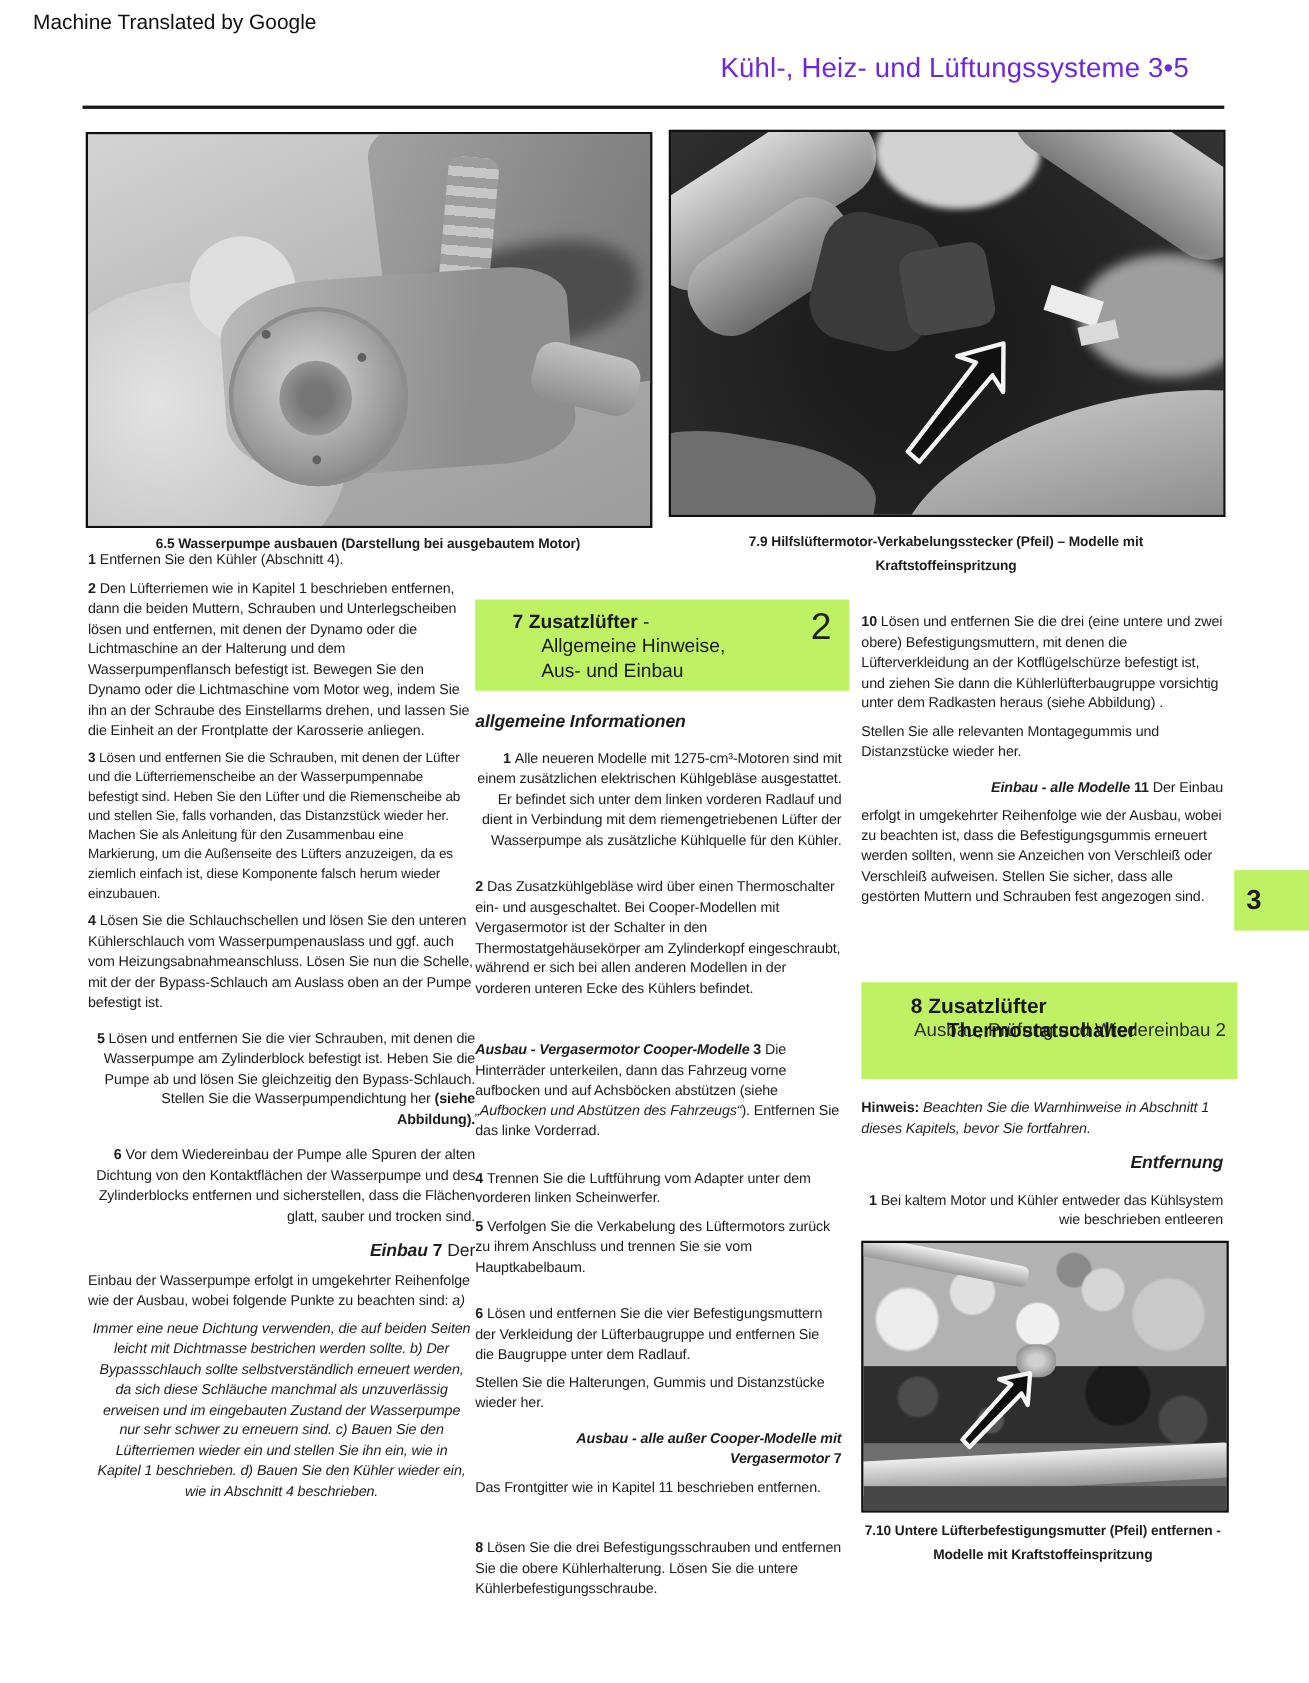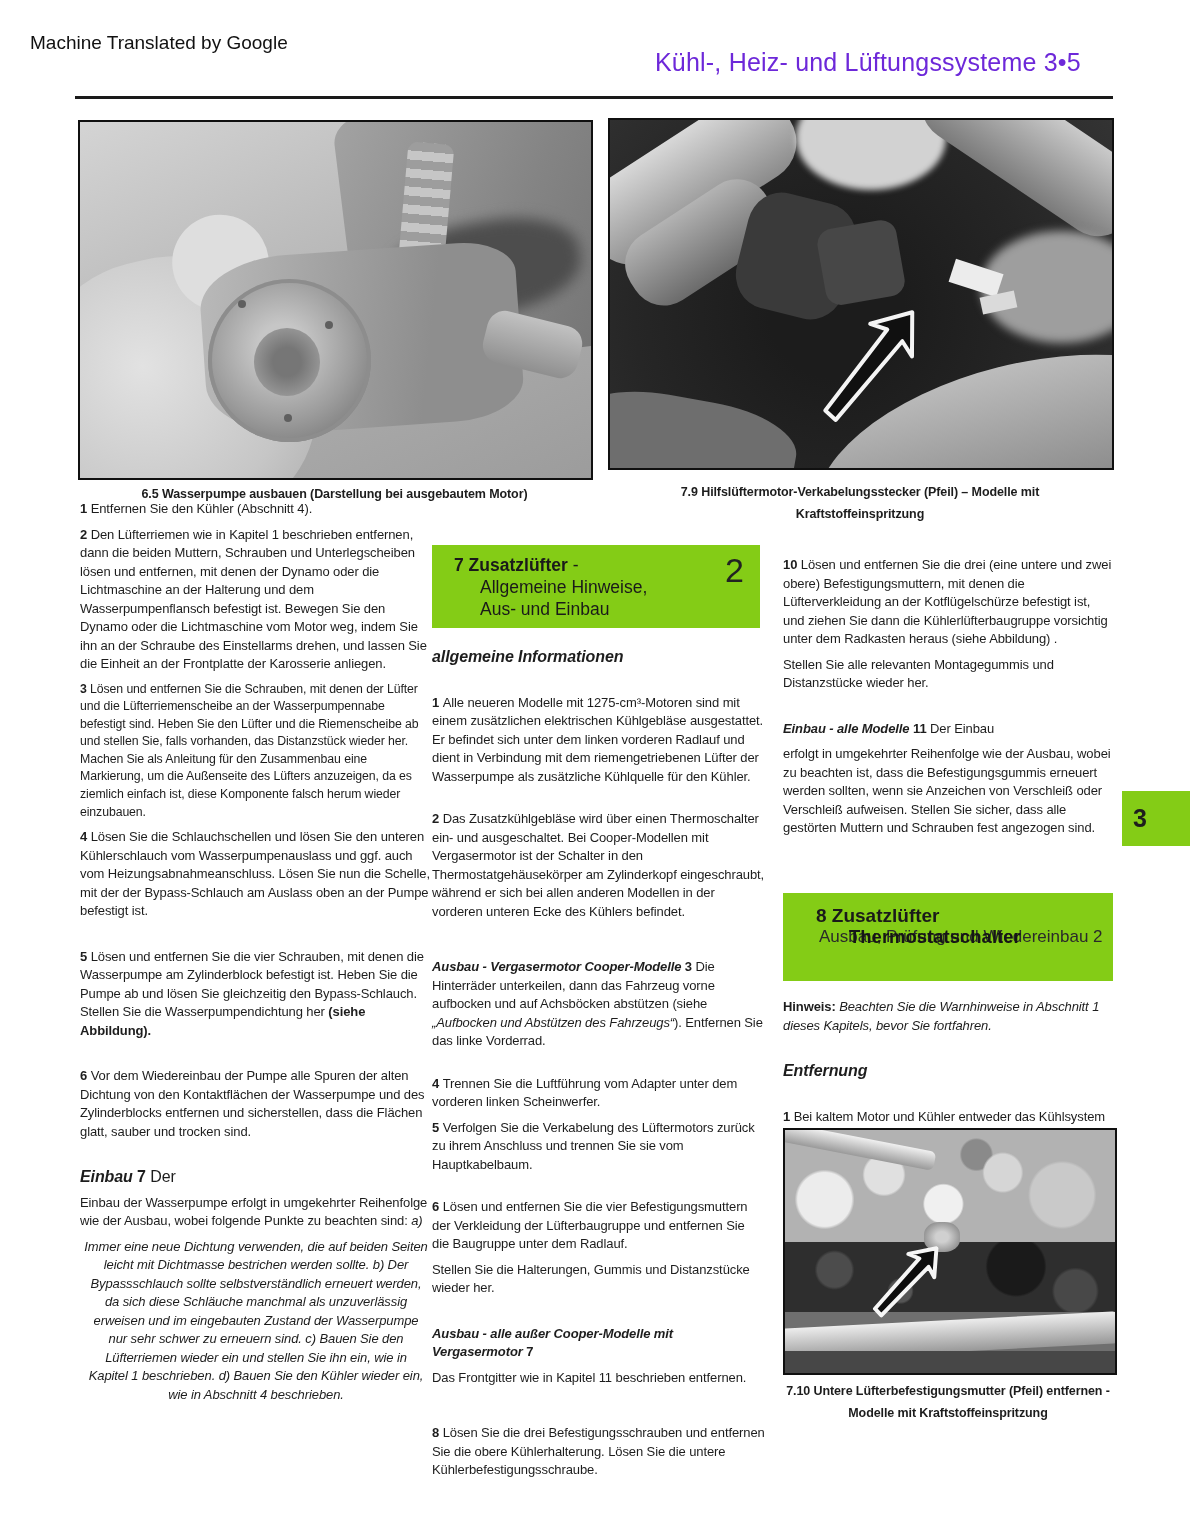--- a/index.html
+++ b/index.html
@@ -3,34 +3,34 @@
 <meta charset="utf-8">
 <style>
   html,body{margin:0;padding:0;}
   body{
     width:1190px;height:1530px;position:relative;background:#ffffff;
     font-family:"Liberation Sans", sans-serif;color:#1d1d1d;overflow:hidden;
   }
   .abs{position:absolute;}
   .col{font-size:13px;line-height:18.5px;letter-spacing:-0.1px;}
   .blk{margin:0 0 7px 0;}
-  .gap{margin-top:27px;}
+  .gap{margin-top:14px;text-align:right;}
   .gap2{margin-top:24px;}
   .gap3{margin-top:37px;}
   .sm{font-size:12.3px;line-height:17.6px;}
   .b{font-weight:700;}
   .i{font-style:italic;}
   .h-ital{font-size:16px;}
   .ital-center{font-style:italic;text-align:center;padding:0 4px;}
   .caption{font-weight:700;font-size:12.5px;line-height:17px;text-align:center;letter-spacing:-0.1px;}
-  .graybox{background:#84cc16;}
+  .graybox{background:#bef264;padding-left:12px;}
   .photo{position:absolute;border:2px solid #101010;overflow:hidden;background:#8a8a8a;}
   .photo>div{position:absolute;}
   .rule{position:absolute;background:#1a1a1a;}
-  .watermark{font-size:19px;color:#111;margin-top:22px;}
+  .watermark{font-size:19px;color:#111;}
   .pagetitle{font-size:25px;color:#6d28d9;letter-spacing:0.2px;}
   .sec7line{padding-left:26px;}
   .bignum{font-size:34px;color:#222;}
   .tabnum{font-weight:700;font-size:25px;}
 </style>
 </head>
 <body>
 
 <div class="abs watermark" style="left:30px;top:10px;">Machine Translated by Google</div>
 <div class="abs pagetitle" style="left:655px;top:48px;">Kühl-, Heiz- und Lüftungssysteme 3•5</div>

